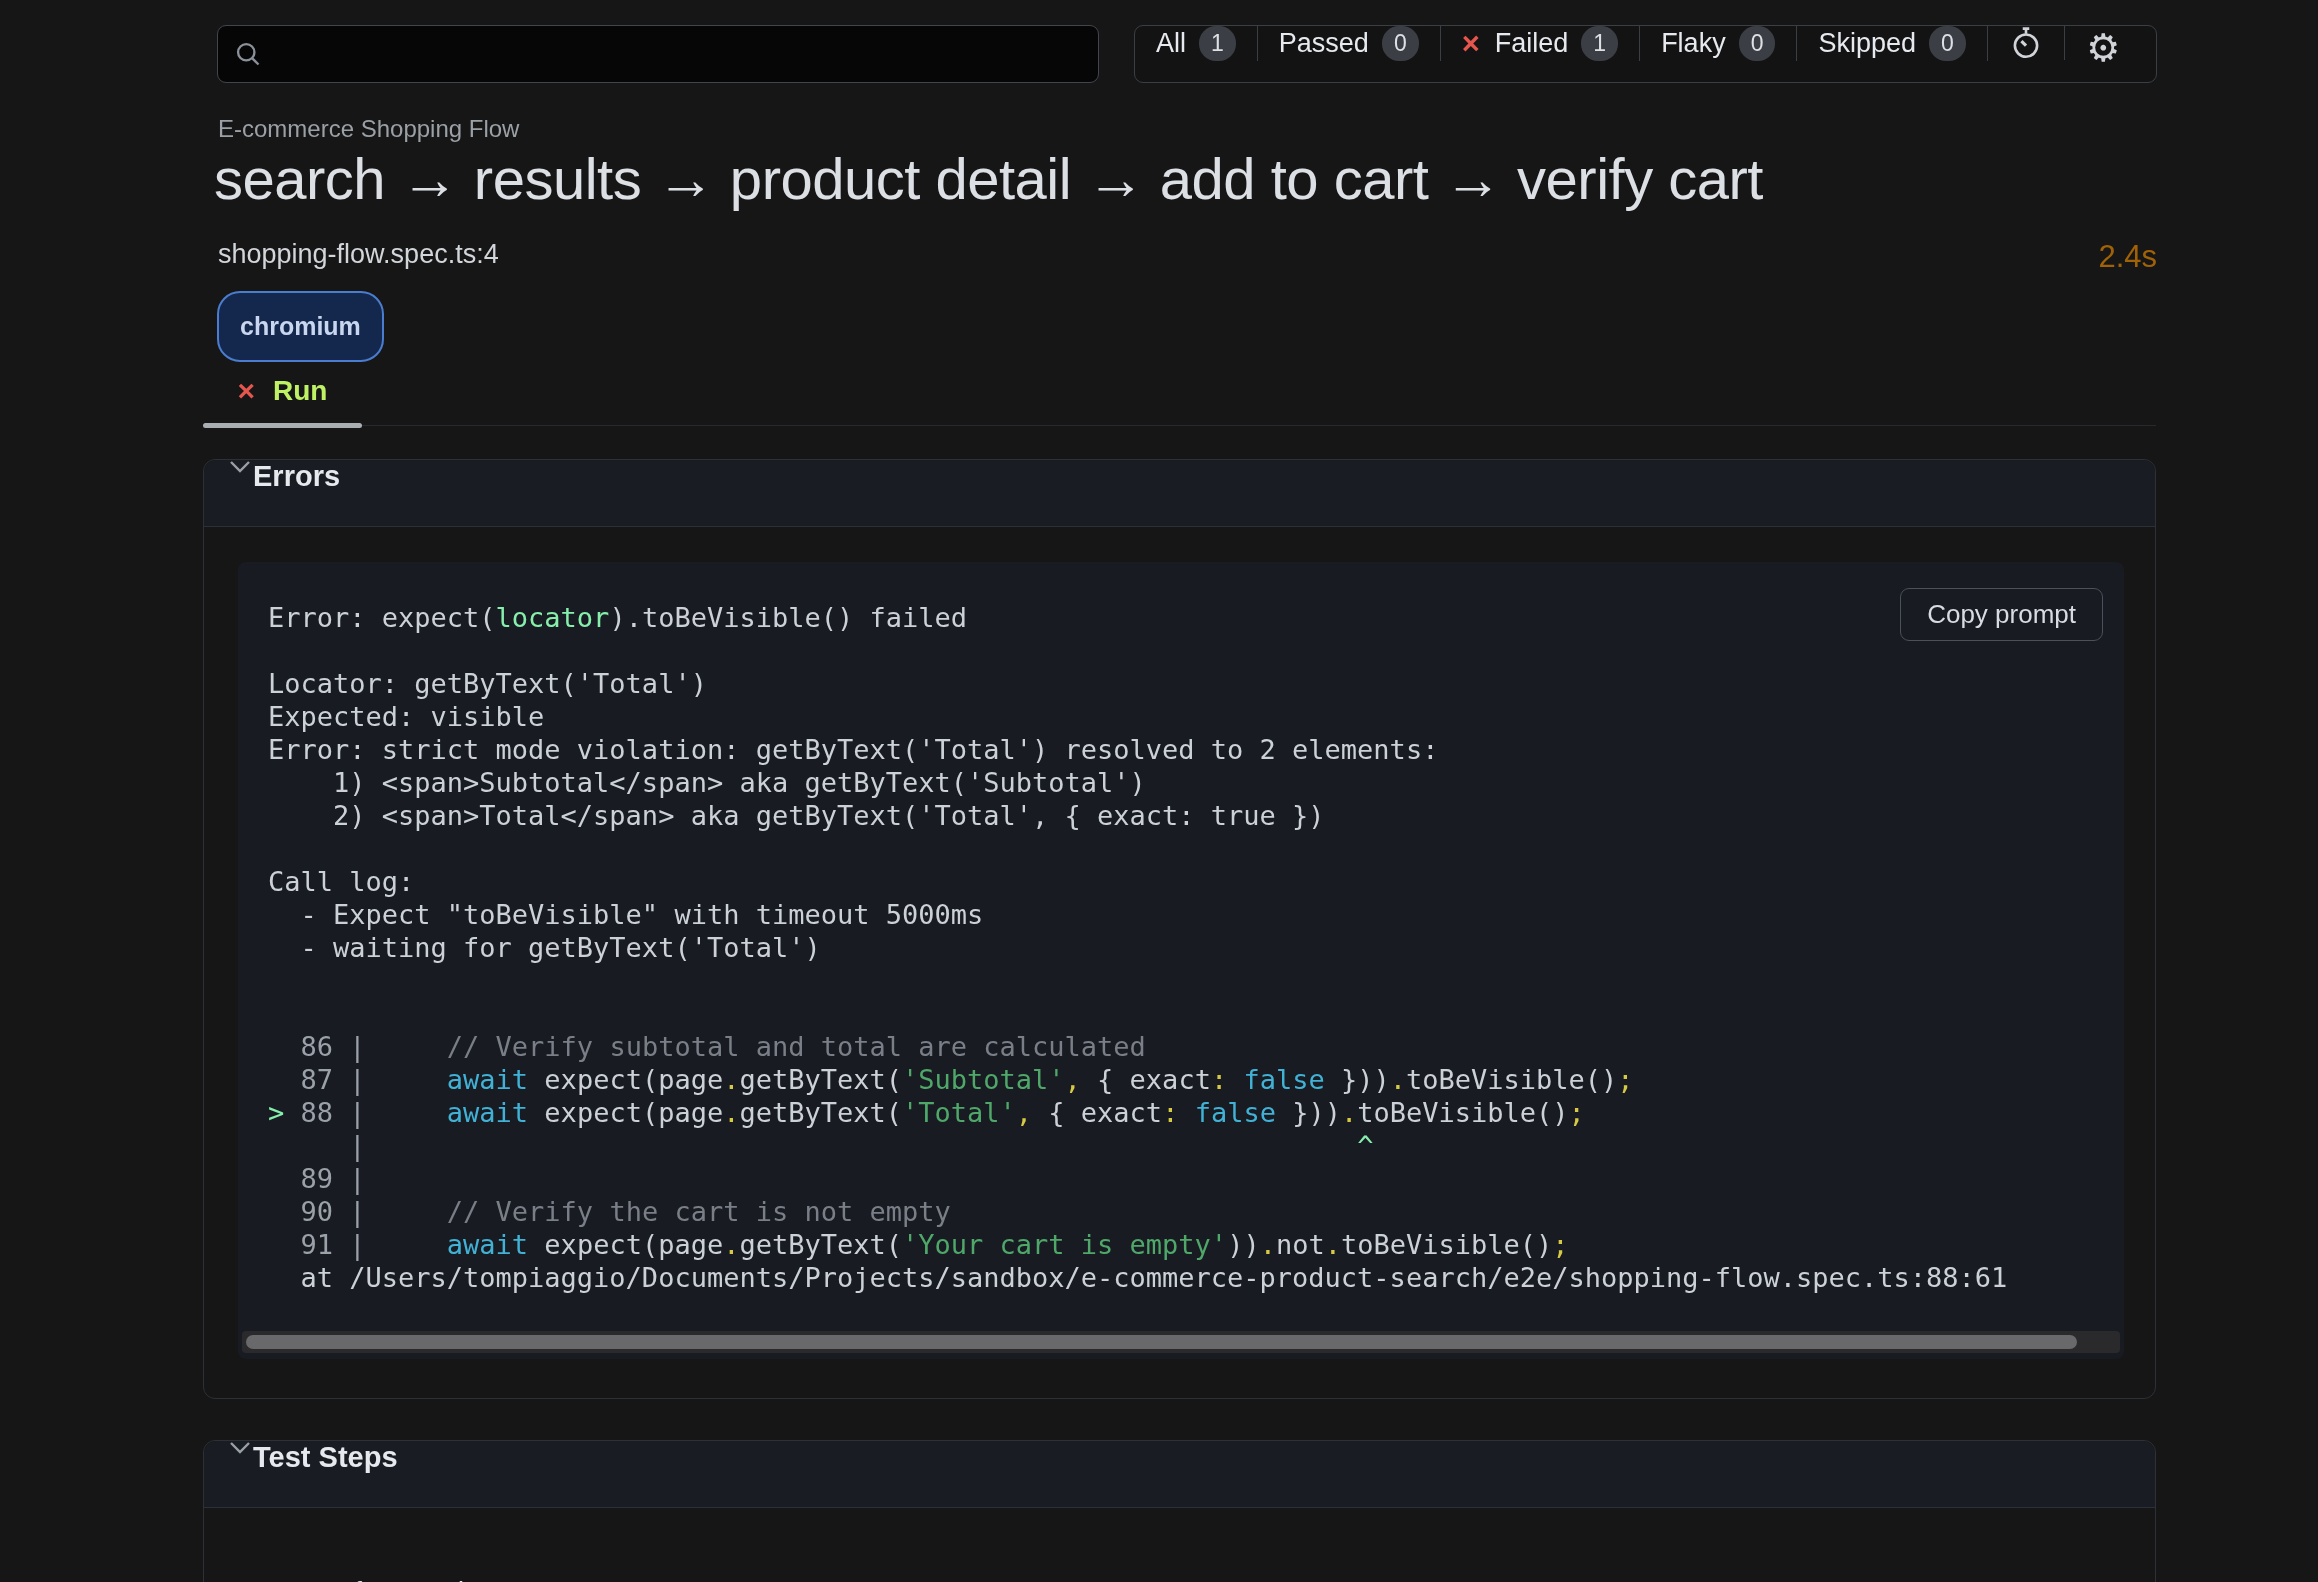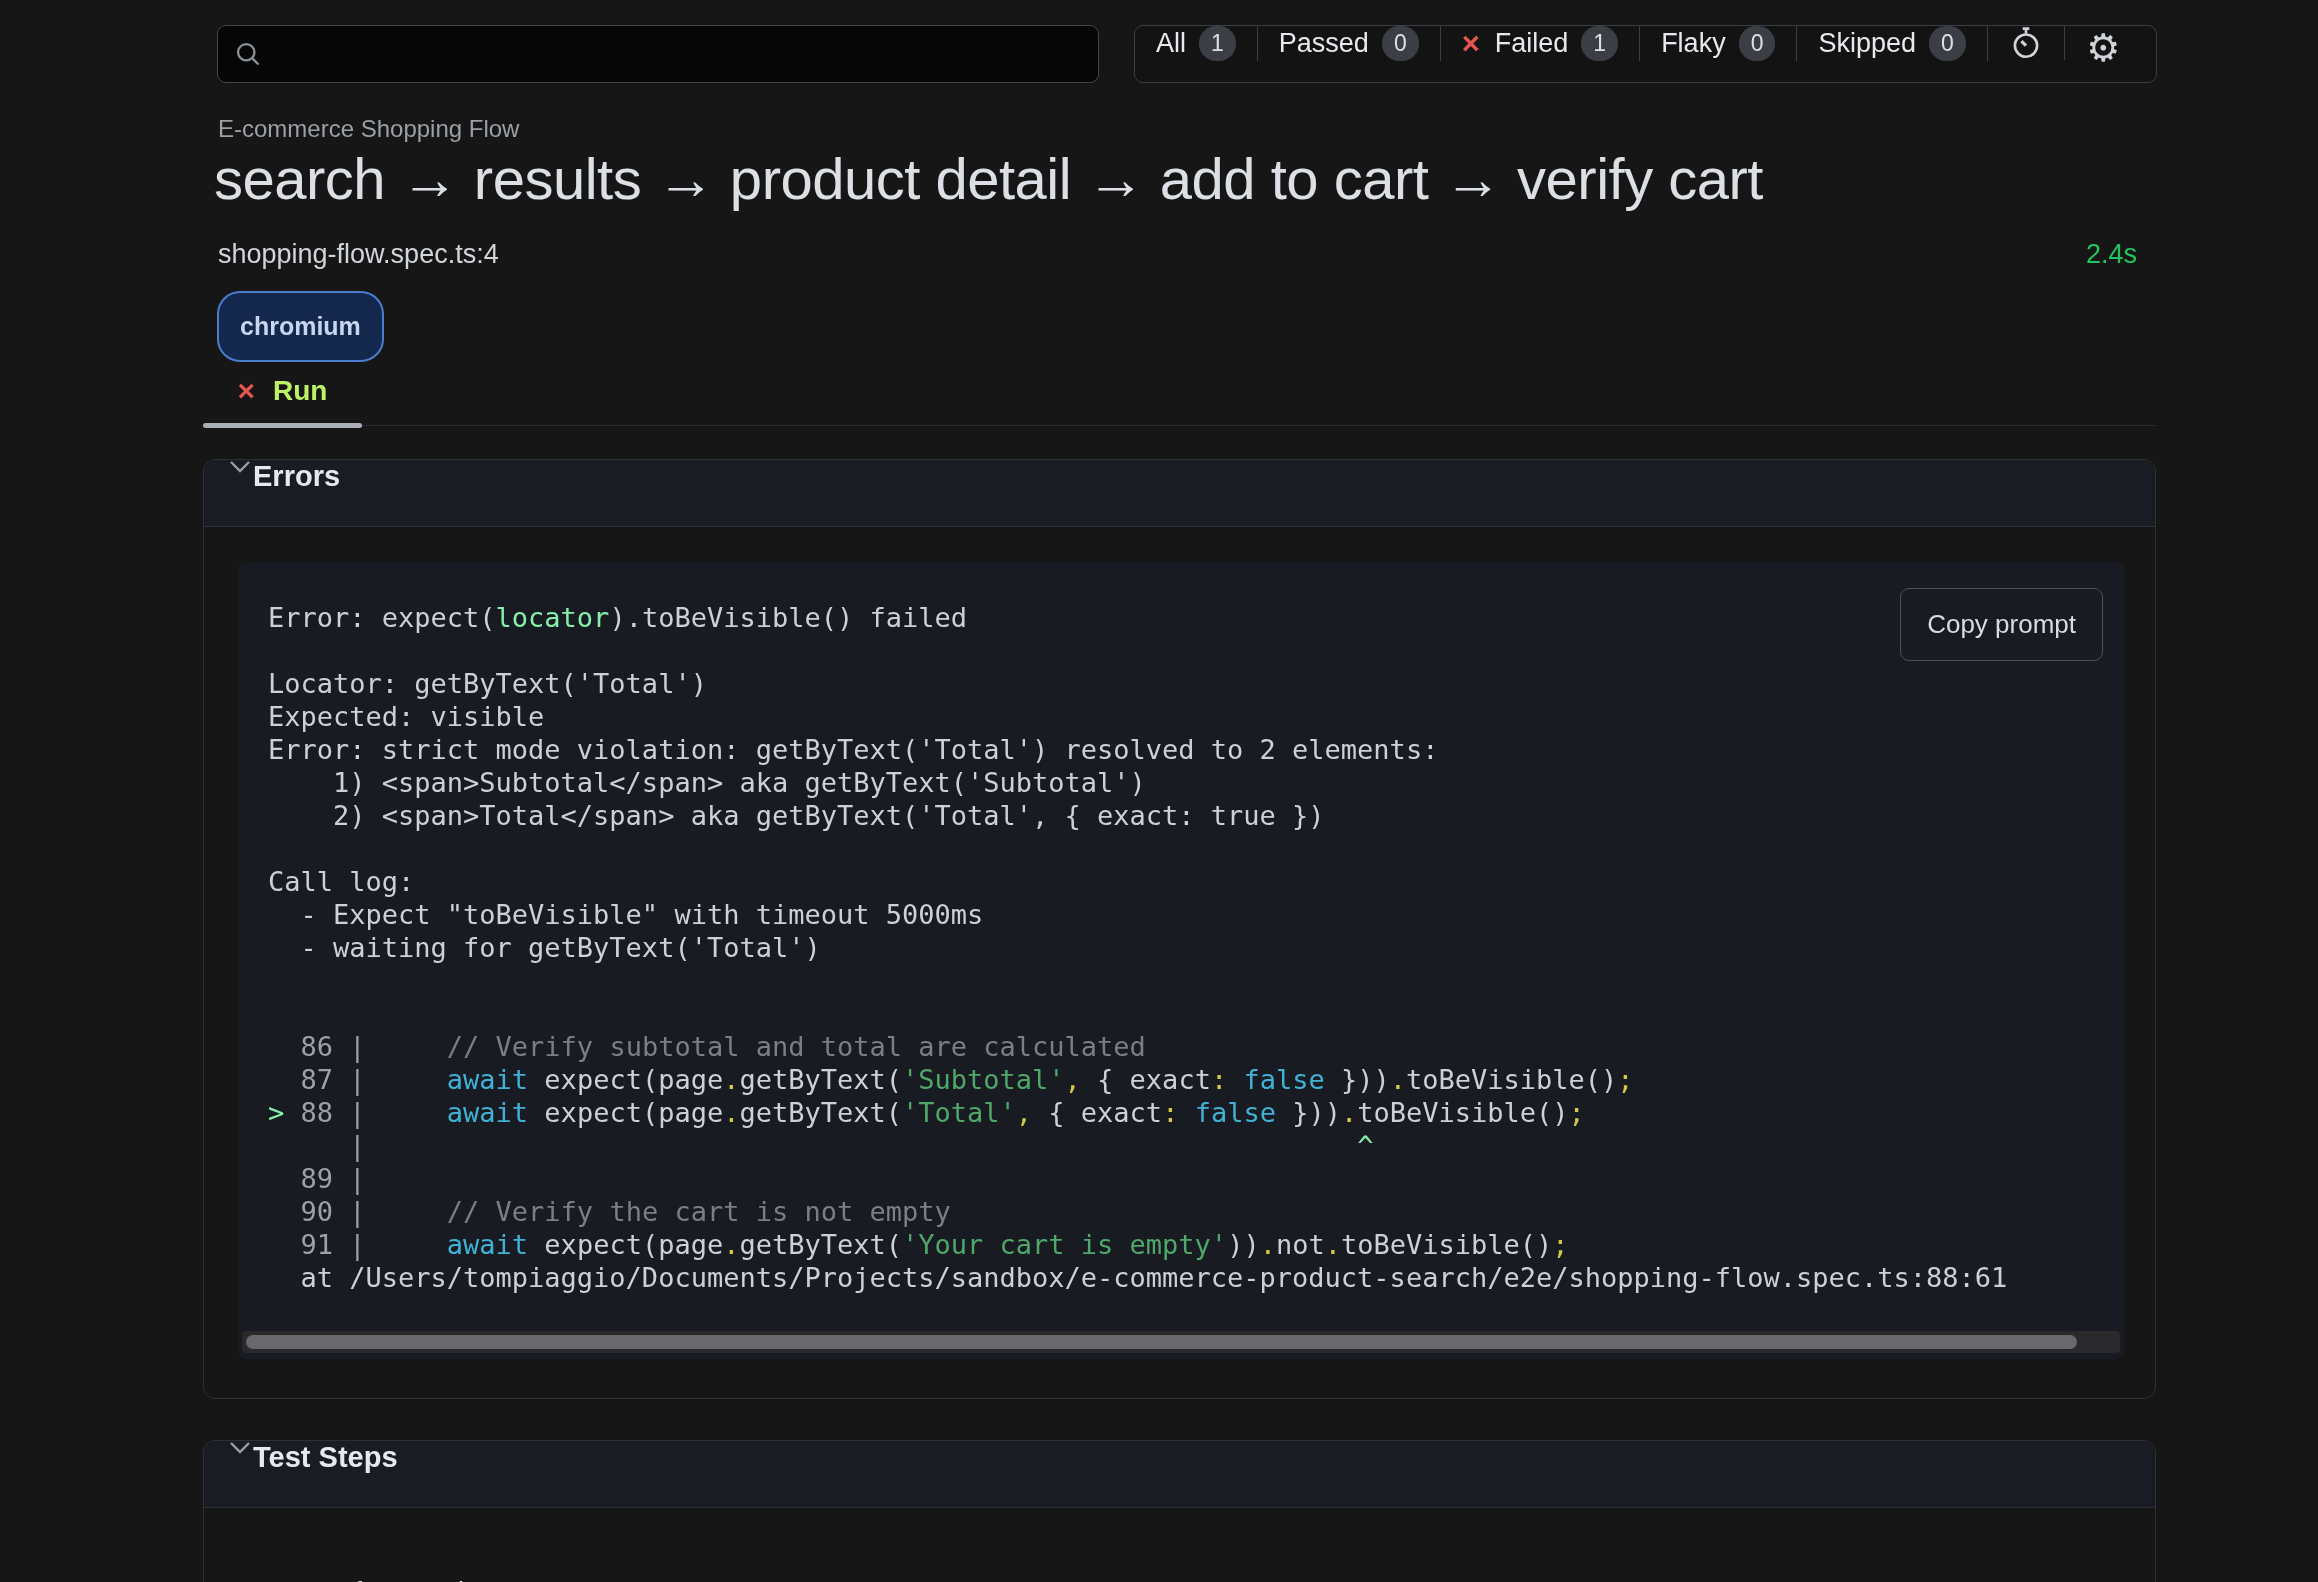--- a/index.html
+++ b/index.html
@@ -40,21 +40,21 @@
   .icell {
     width:77px; display:flex; align-items:center; justify-content:center;
     color:#d0d4d9; cursor:pointer;
   }
   .icell.divr { border-right:1px solid #3a3f46; }
   .gear { font-family:"DejaVu Sans", sans-serif; font-size:38px; color:#d0d4d9; }
   
   .suite   { position:absolute; left:218px; top:115px; font-size:24px; color:#9aa0a6; }
   .title   { position:absolute; left:214px; top:145px; font-size:58px; color:#dce0e5; letter-spacing:-0.5px; }
   .specfile{ position:absolute; left:218px; top:239px; font-size:27px; color:#d2d6db; }
-  .duration{ position:absolute; right:181px; top:239px; font-size:27px; color:#22c55e; }
+  .duration{ position:absolute; right:161px; top:239px; font-size:31px; color:#a16207; }
   .projbadge{
     position:absolute; left:217px; top:291px; padding:19px 21px;
     border:2px solid #4a7dce; border-radius:23px; background:#14284e;
     color:#c9d6ef; font-size:25px; font-weight:bold;
   }
   
   .tabbar { position:absolute; left:203px; top:356px; width:1953px; height:70px; border-bottom:1px solid #27292d; }
   .runtab {
     position:relative; display:inline-flex; align-items:center; justify-content:center;
     gap:18px; width:159px; height:100%; cursor:pointer;
@@ -90,21 +90,21 @@
     white-space:pre; color:#ccd1d8;
   }
   .cl { white-space:pre; }
   .red     { color:#86efac; }
   .cyan    { color:#41b1d6; }
   .green   { color:#4fa869; }
   .yellow  { color:#d6c944; }
   .comment { color:#7a7f87; }
   .dim     { color:#9aa1a8; }
   .copybtn {
-    position:absolute; right:21px; top:26px; padding:20px 26px;
+    position:absolute; right:21px; top:26px; padding:10px 26px;
     background:transparent; border:1px solid #4b5059; border-radius:9px;
     color:#d8dce2; font-size:26px; font-family:"Liberation Sans", sans-serif;
     cursor:pointer;
   }
   .hscroll {
     position:absolute; left:4px; right:4px; bottom:6px; height:22px;
     background:#2a2a2c; border-radius:4px;
   }
   .hthumb {
     position:absolute; left:4px; top:4px; height:14px; width:97.5%;

